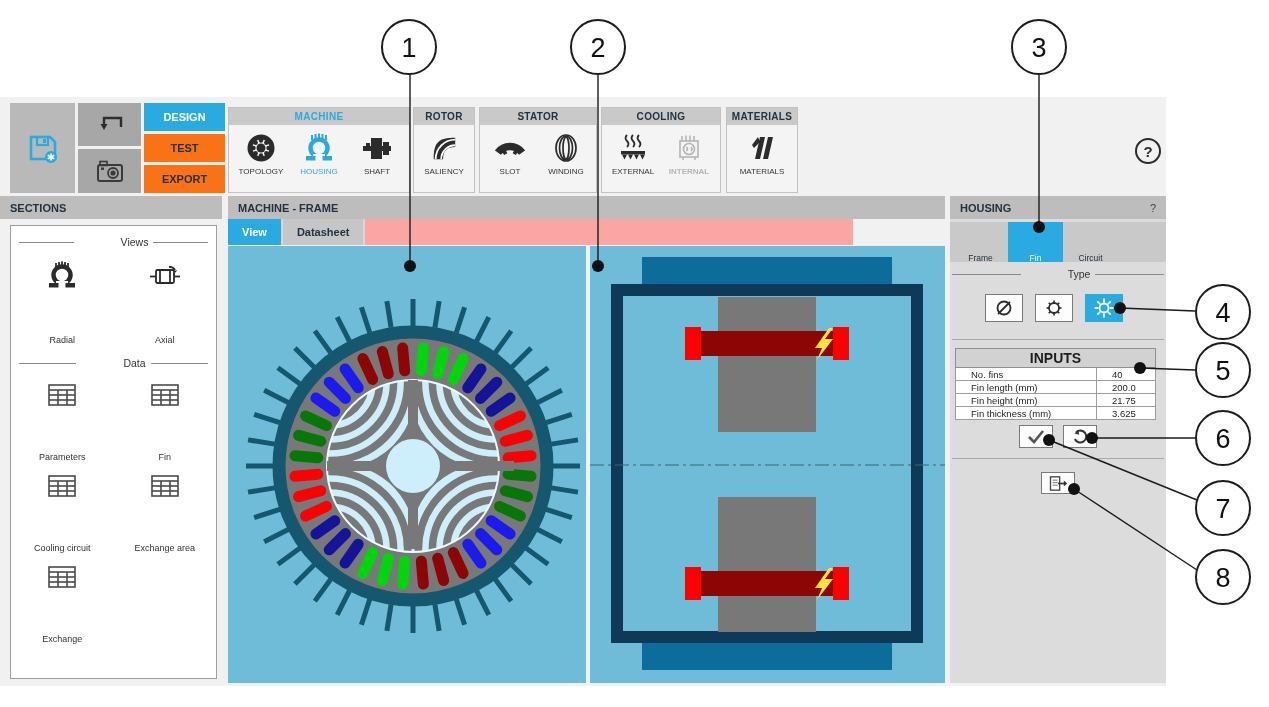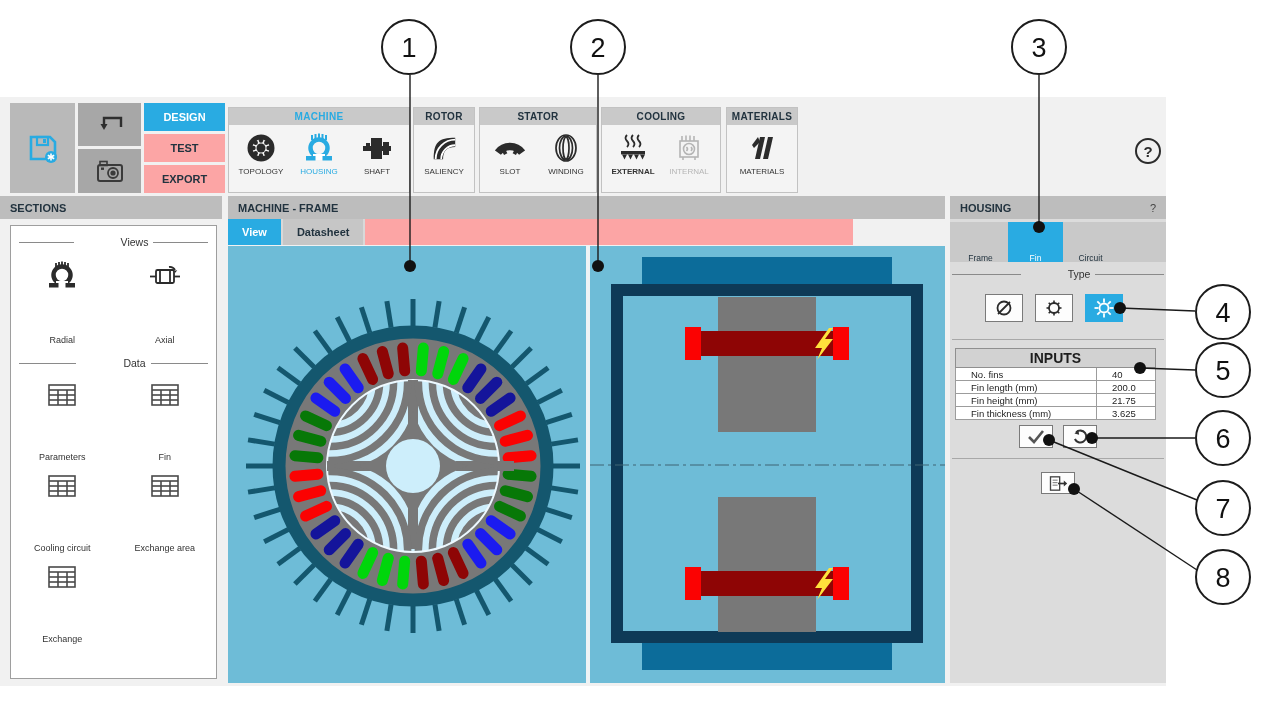--- a/index.html
+++ b/index.html
@@ -6,21 +6,21 @@
   *{box-sizing:border-box;}
   #stage{position:relative;width:1269px;height:707px;background:#ffffff;overflow:hidden;
          font-family:"Liberation Sans",sans-serif;color:#22333f;}
   .abs{position:absolute;}
   
   #app{left:0;top:97px;width:1166px;height:589px;background:#f1f1f1;}
   
   .toolbox{background:#b9b9b9;display:flex;align-items:center;justify-content:center;}
   .toolbox2{background:#a7a7a7;display:flex;align-items:center;justify-content:center;}
   .main-tab{display:flex;align-items:center;justify-content:center;font-weight:700;
-            font-size:11px;background:#fca5a5;color:#22333f;cursor:pointer;}
+            font-size:11px;background:#f97316;color:#22333f;cursor:pointer;}
   .main-tab.active{background:#29abe2;color:#ffffff;}
   .group{background:#f4f4f4;border:1px solid #c2c2c2;}
   .group-header{height:17px;background:#c9c9c9;display:flex;align-items:center;justify-content:center;
                 font-size:10px;font-weight:700;color:#22333f;letter-spacing:.3px;}
   .group-header.accent{color:#29abe2;}
   .group-items{display:flex;justify-content:center;align-items:flex-start;padding-top:7px;}
   .titem{width:58px;display:flex;flex-direction:column;align-items:center;cursor:pointer;}
   .titem .ic{height:32px;display:flex;align-items:center;justify-content:center;}
   .titem .lbl{font-size:8px;color:#333;margin-top:3px;white-space:nowrap;}
   .titem.active .lbl{color:#29abe2;}
@@ -213,35 +213,35 @@
         <div class="lbl">WINDING</div>
       </div>
     </div>
   </div>
 
   <div class="abs group" style="left:601px;top:107px;width:120px;height:86px;">
     <div class="group-header">
         <span>COOLING</span>
       </div>
     <div class="group-items">
-      <div class="titem" style="width:56px;font-weight:bold;">
+      <div class="titem" style="width:56px;">
         <div class="ic">
           <svg width="30" height="30" viewBox="0 0 30 30">
               <g fill="none" stroke="#2b2b2b" stroke-width="1.8">
                 <path d="M9 14 q3 -3 0 -6 q-3 -3 0 -6"></path>
                 <path d="M15 14 q3 -3 0 -6 q-3 -3 0 -6"></path>
                 <path d="M21 14 q3 -3 0 -6 q-3 -3 0 -6"></path>
               </g>
               <rect x="3" y="18" width="24" height="3.4" fill="#2b2b2b"></rect>
               <path d="M4 21.4 l2.5 5 l2.5 -5 z M10 21.4 l2.5 5 l2.5 -5 z M16 21.4 l2.5 5 l2.5 -5 z M22 21.4 l2.5 5 l2.5 -5 z" fill="#2b2b2b"></path>
             </svg>
         </div>
         <div class="lbl">EXTERNAL</div>
       </div>
-      <div class="titem disabled" style="width:56px;">
+      <div class="titem disabled" style="width:56px;font-weight:bold;">
         <div class="ic">
           <svg width="30" height="30" viewBox="0 0 30 30">
               <g stroke="#b5b5b5" stroke-width="1.6" fill="none">
                 <rect x="6" y="8" width="18" height="16"></rect>
                 <line x1="8" y1="3" x2="8" y2="8"></line>
                 <line x1="12" y1="2.5" x2="12" y2="8"></line>
                 <line x1="16" y1="2.5" x2="16" y2="8"></line>
                 <line x1="20" y1="3" x2="20" y2="8"></line>
                 <circle cx="15" cy="16" r="5.5"></circle>
                 <path d="M12.5 18 q2 -2 0 -4"></path>

